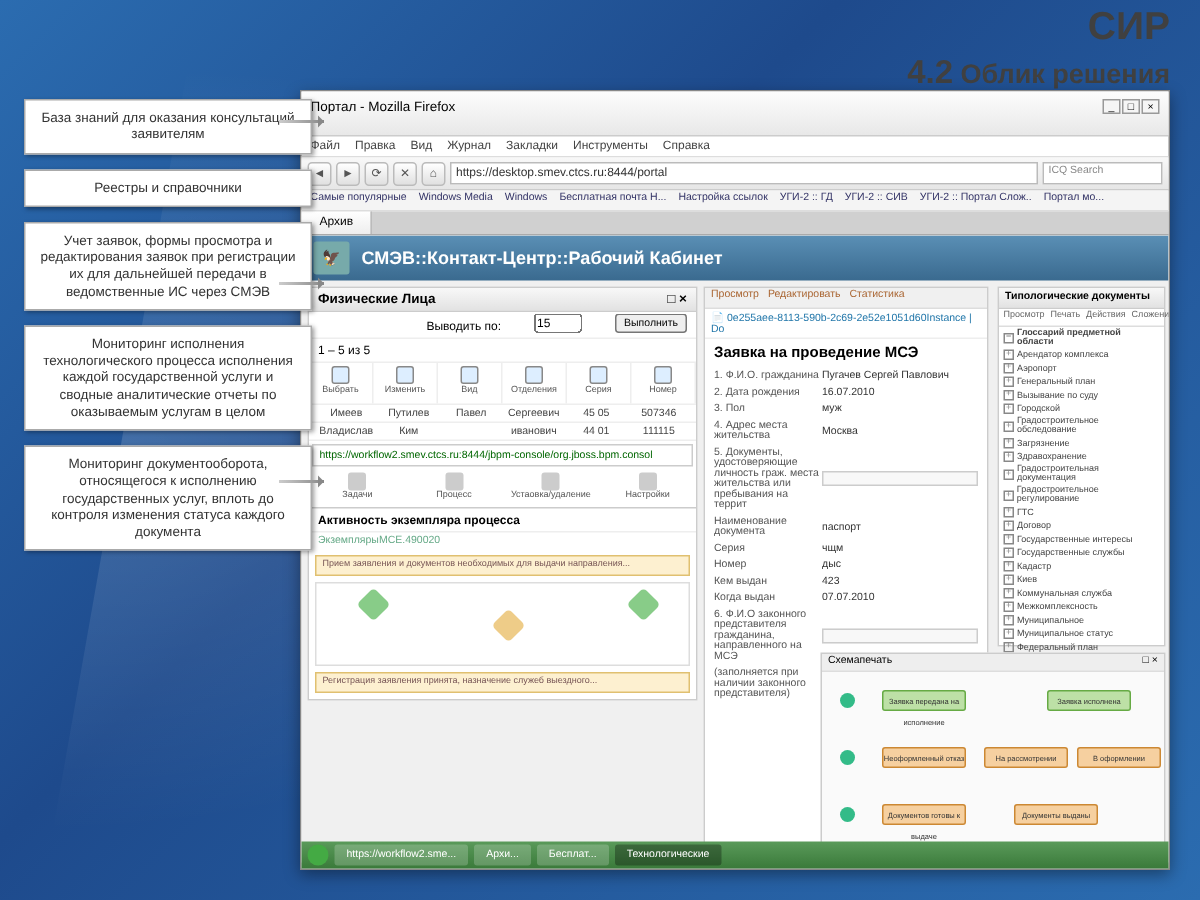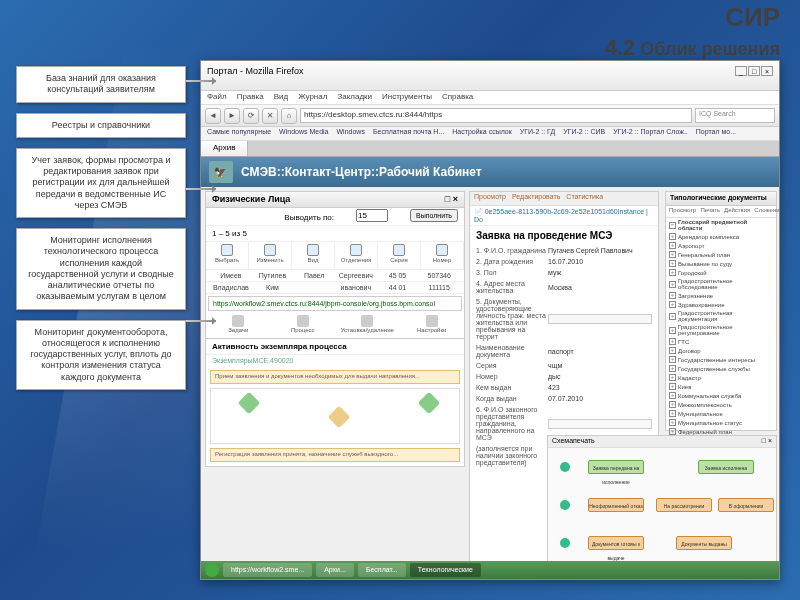--- a/index.html
+++ b/index.html
@@ -2,21 +2,21 @@
 <html><head>
 <meta charset="utf-8">
 <style>
 *{margin:0;padding:0;box-sizing:border-box;font-family:Arial,sans-serif}
 body{width:800px;height:600px;background:linear-gradient(135deg,#2b6cb0,#1e4a8c 40%,#2b6cb0);position:relative;overflow:hidden}
 body::before{content:"";position:absolute;top:0;left:80px;width:500px;height:600px;background:radial-gradient(ellipse at left,rgba(255,255,255,.15),transparent 60%);transform:skewX(-10deg)}
 .title-area{position:absolute;top:0;right:20px;color:#404040;text-align:right;z-index:2}
 .title-area h1{font-size:26px;font-weight:bold;margin-top:2px}
 .title-area h2{font-size:18px;border-bottom:2px solid #fff;padding-bottom:2px;margin-top:2px}
 .title-area h2 b{font-size:22px}
-.callouts{position:absolute;left:16px;top:66px;width:170px;z-index:5;display:flex;flex-direction:column;gap:10px}
+.callouts{position:absolute;left:16px;top:66px;width:192px;z-index:5;display:flex;flex-direction:column;gap:10px}
 .callout{background:#fff;border:1px solid #aaa;padding:6px 8px;font-size:9px;text-align:center;color:#333;line-height:1.25;box-shadow:1px 1px 3px rgba(0,0,0,.4)}
 .browser{position:absolute;left:200px;top:60px;width:580px;height:520px;background:#fff;border:1px solid #888;box-shadow:0 3px 10px rgba(0,0,0,.4);z-index:3}
 .br-titlebar{height:30px;background:linear-gradient(#fdfdfd,#e8e8e8);border-bottom:1px solid #ccc;font-size:9px;padding:14px 6px;display:flex;justify-content:space-between;align-items:flex-end}
 .win-btns span{display:inline-block;width:12px;height:10px;border:1px solid #999;margin-left:1px;font-size:7px;text-align:center;line-height:10px;background:#f5f5f5}
 .br-menu{height:14px;font-size:8px;padding:1px 6px;border-bottom:1px solid #ddd;color:#444}
 .br-menu span{margin-right:10px}
 .br-toolbar{height:22px;background:linear-gradient(#f8f8f8,#e6e6e6);border-bottom:1px solid #ccc;display:flex;align-items:center;padding:0 4px;gap:3px}
 .tb-btn{width:16px;height:16px;border:1px solid #bbb;border-radius:3px;background:linear-gradient(#fff,#e0e0e0);font-size:8px;text-align:center;line-height:14px;color:#555}
 .addr{flex:1;height:15px;border:1px solid #bbb;background:#fff;font-size:8px;padding:1px 3px;color:#333}
 .search{width:80px;height:15px;border:1px solid #bbb;background:#fff;font-size:7px;padding:1px 3px;color:#888}
@@ -99,21 +99,21 @@
   </div>
   <div class="br-menu">
     <span>Файл</span><span>Правка</span><span>Вид</span><span>Журнал</span><span>Закладки</span><span>Инструменты</span><span>Справка</span>
   </div>
   <div class="br-toolbar">
     <div class="tb-btn">◄</div>
     <div class="tb-btn">►</div>
     <div class="tb-btn">⟳</div>
     <div class="tb-btn">✕</div>
     <div class="tb-btn">⌂</div>
-    <div class="addr">https://desktop.smev.ctcs.ru:8444/https</div>
+    <div class="addr">https://desktop.smev.ctcs.ru:8444/portal</div>
     <div class="search">ICQ Search</div>
   </div>
   <div class="br-bookmarks">
     <span>Самые популярные</span><span>Windows Media</span><span>Windows</span><span>Бесплатная почта H...</span><span>Настройка ссылок</span><span>УГИ-2 :: ГД</span><span>УГИ-2 :: СИВ</span><span>УГИ-2 :: Портал Слож..</span><span>Портал мо...</span>
   </div>
   <div class="br-tabs">
     <div class="br-tab">Архив</div>
   </div>
 
   <div class="br-content">

